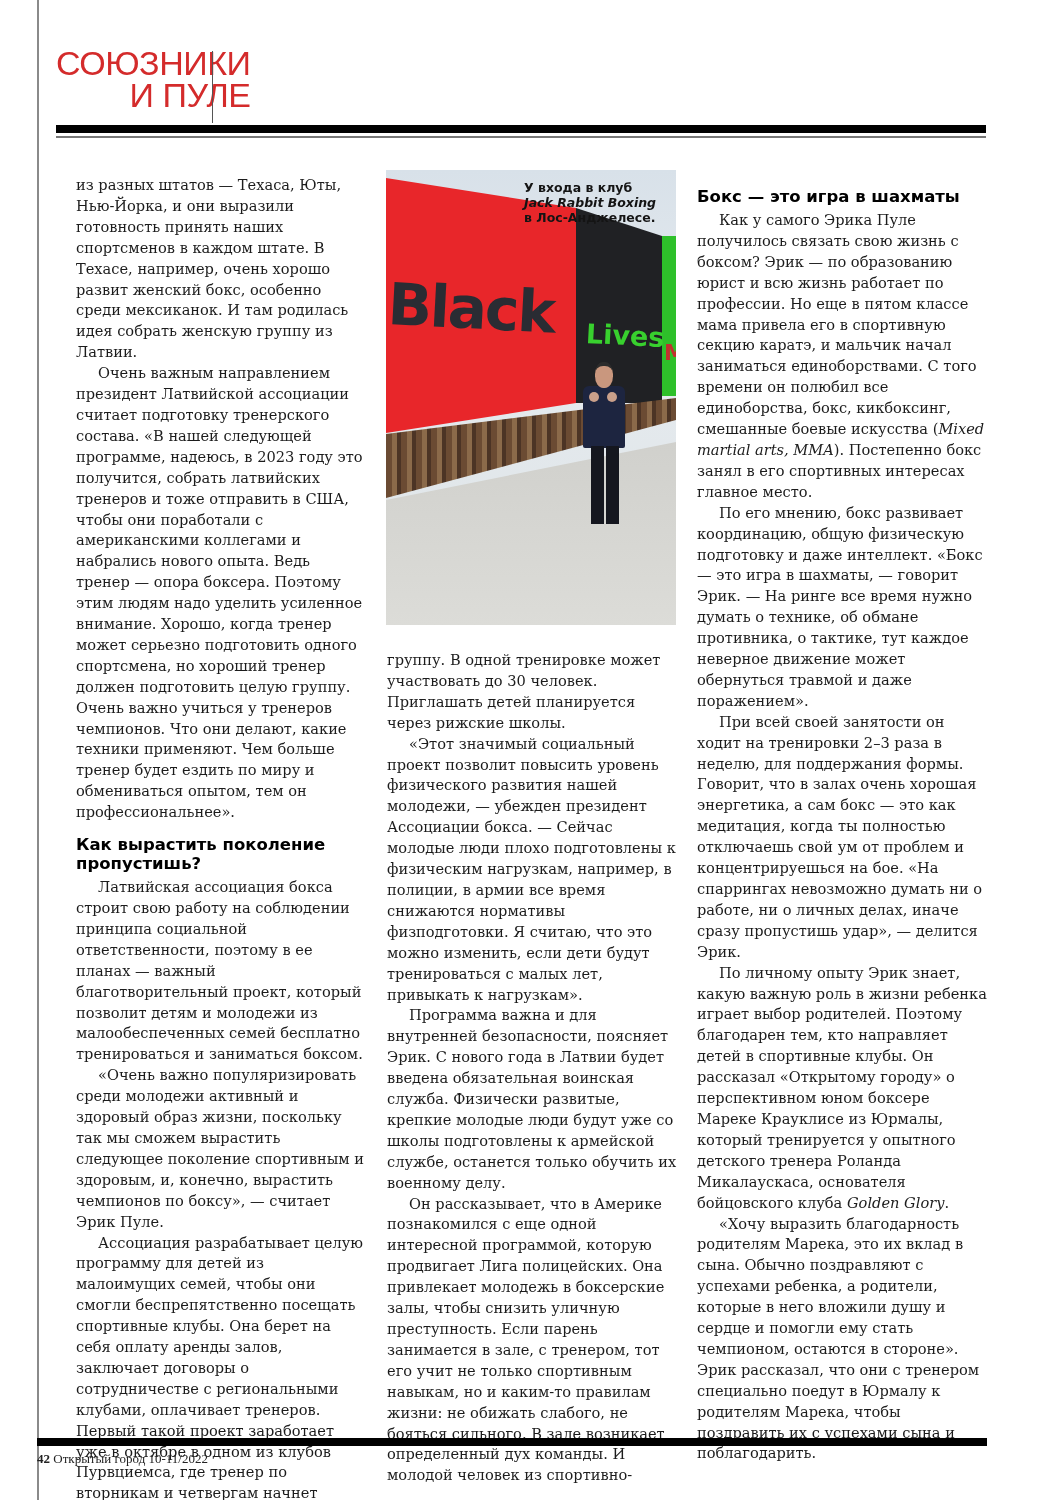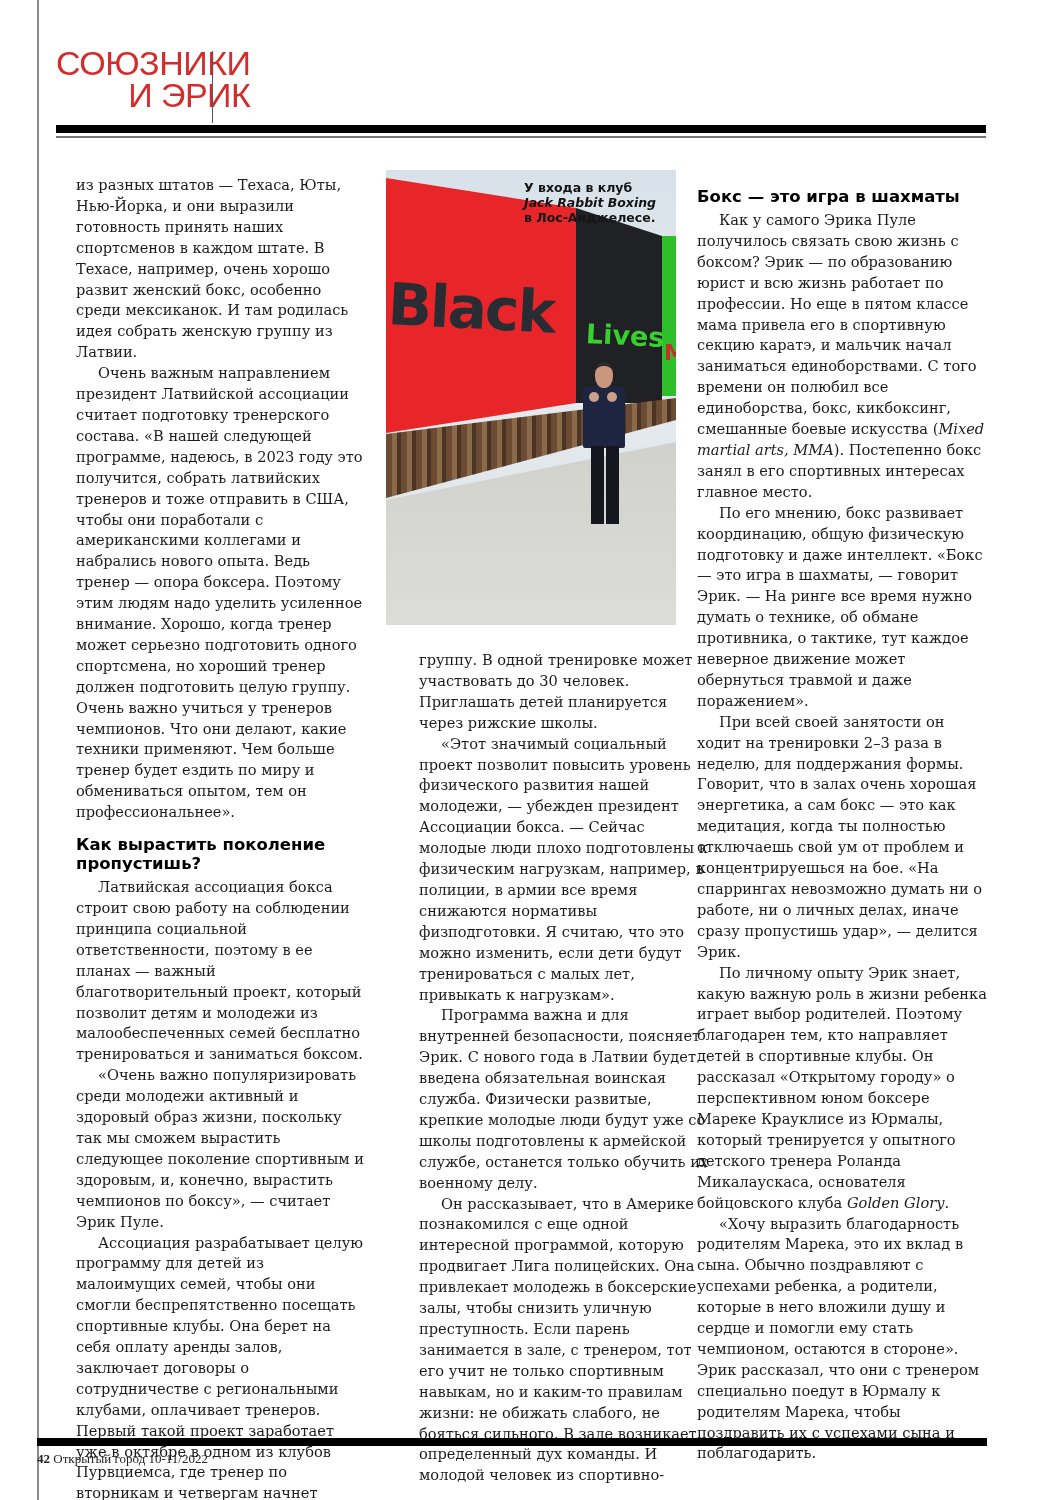--- a/index.html
+++ b/index.html
@@ -13,21 +13,21 @@
     .headline { position: absolute; left: 172px; top: 8px; font-family: "Liberation Serif", serif; font-size: 20px; line-height: 18px; color: #222; letter-spacing: -0.3px; }
     .headline .name { font-family: "DejaVu Sans", sans-serif; font-weight: bold; color: #d42020; font-size: 17px; }
     .headline div { white-space: nowrap; }
     .rule-thick { position: absolute; left: 56px; top: 125px; width: 930px; height: 8px; background: #000; }
     .rule-thin { position: absolute; left: 56px; top: 136px; width: 930px; height: 2px; background: #777; }
 
     .col { position: absolute; font-family: "DejaVu Serif", serif; font-size: 14.6px; line-height: 20.9px; color: #1c1c1c; text-align: left; }
     .col p { margin: 0; }
     .col p.indent { text-indent: 22px; }
     .col1 { left: 76px; top: 175px; width: 290px; }
-    .col2 { left: 387px; top: 650px; width: 290px; margin-left: 32px; }
+    .col2 { left: 387px; top: 650px; width: 290px; }
     .col3 { left: 697px; top: 175px; width: 292px; }
     .subhead { font-family: "DejaVu Sans", sans-serif; font-weight: bold; font-size: 16.5px; line-height: 19px; color: #000; margin: 12px 0 4px 0; }
     .it { font-style: italic; }
 
     .photo { position: absolute; left: 386px; top: 170px; width: 290px; height: 455px; overflow: hidden; background: #dfe5ea; }
     .photo-sky { position: absolute; left: 0; top: 0; width: 100%; height: 100%; background: linear-gradient(#d8e1e9, #e6ebef 40%, #dde3e6); }
     .wall-red { position: absolute; left: 0; top: 8px; width: 190px; height: 255px; background: #e8262a; clip-path: polygon(0 0, 100% 30px, 100% 225px, 0 100%); }
     .wall-black { position: absolute; left: 190px; top: 38px; width: 86px; height: 195px; background: #202124; clip-path: polygon(0 0, 100% 28px, 100% 100%, 0 100%); }
     .wall-green { position: absolute; left: 276px; top: 66px; width: 14px; height: 160px; background: #2ec02a; }
     .brick { position: absolute; left: 0; top: 228px; width: 290px; height: 100px; background: repeating-linear-gradient(90deg, #6b4b33 0 6px, #8b6a4a 6px 11px, #4c3425 11px 15px); clip-path: polygon(0 36px, 100% 0, 100% 22px, 0 100%); }
@@ -50,21 +50,21 @@
     .footer .mag { }
   </style>
 </head>
 <body>
 
 <div class="left-rule"></div>
 
 <div class="header">
   <div class="rubric">
     <div>СОЮЗНИКИ</div>
-    <div>И ЭРИК</div>
+    <div>И ПУЛЕ</div>
   </div>
   <div class="header-divider"></div>
 </div>
 <div class="rule-thick"></div>
 <div class="rule-thin"></div>
 
 <div class="col col1">
   <p>из разных штатов — Техаса, Юты, Нью-Йорка, и они выразили готовность принять наших спортсменов в каждом штате. В Техасе, например, очень хорошо развит женский бокс, особенно среди мексиканок. И там родилась идея собрать женскую группу из Латвии.</p>
   <p class="indent">Очень важным направлением президент Латвийской ассоциации считает подготовку тренерского состава. «В нашей следующей программе, надеюсь, в 2023 году это получится, собрать латвийских тренеров и тоже отправить в США, чтобы они поработали с американскими коллегами и набрались нового опыта. Ведь тренер — опора боксера. Поэтому этим людям надо уделить усиленное внимание. Хорошо, когда тренер может серьезно подготовить одного спортсмена, но хороший тренер должен подготовить целую группу. Очень важно учиться у тренеров чемпионов. Что они делают, какие техники применяют. Чем больше тренер будет ездить по миру и обмениваться опытом, тем он профессиональнее».</p>
   <div class="subhead">Как вырастить поколение пропустишь?</div>

